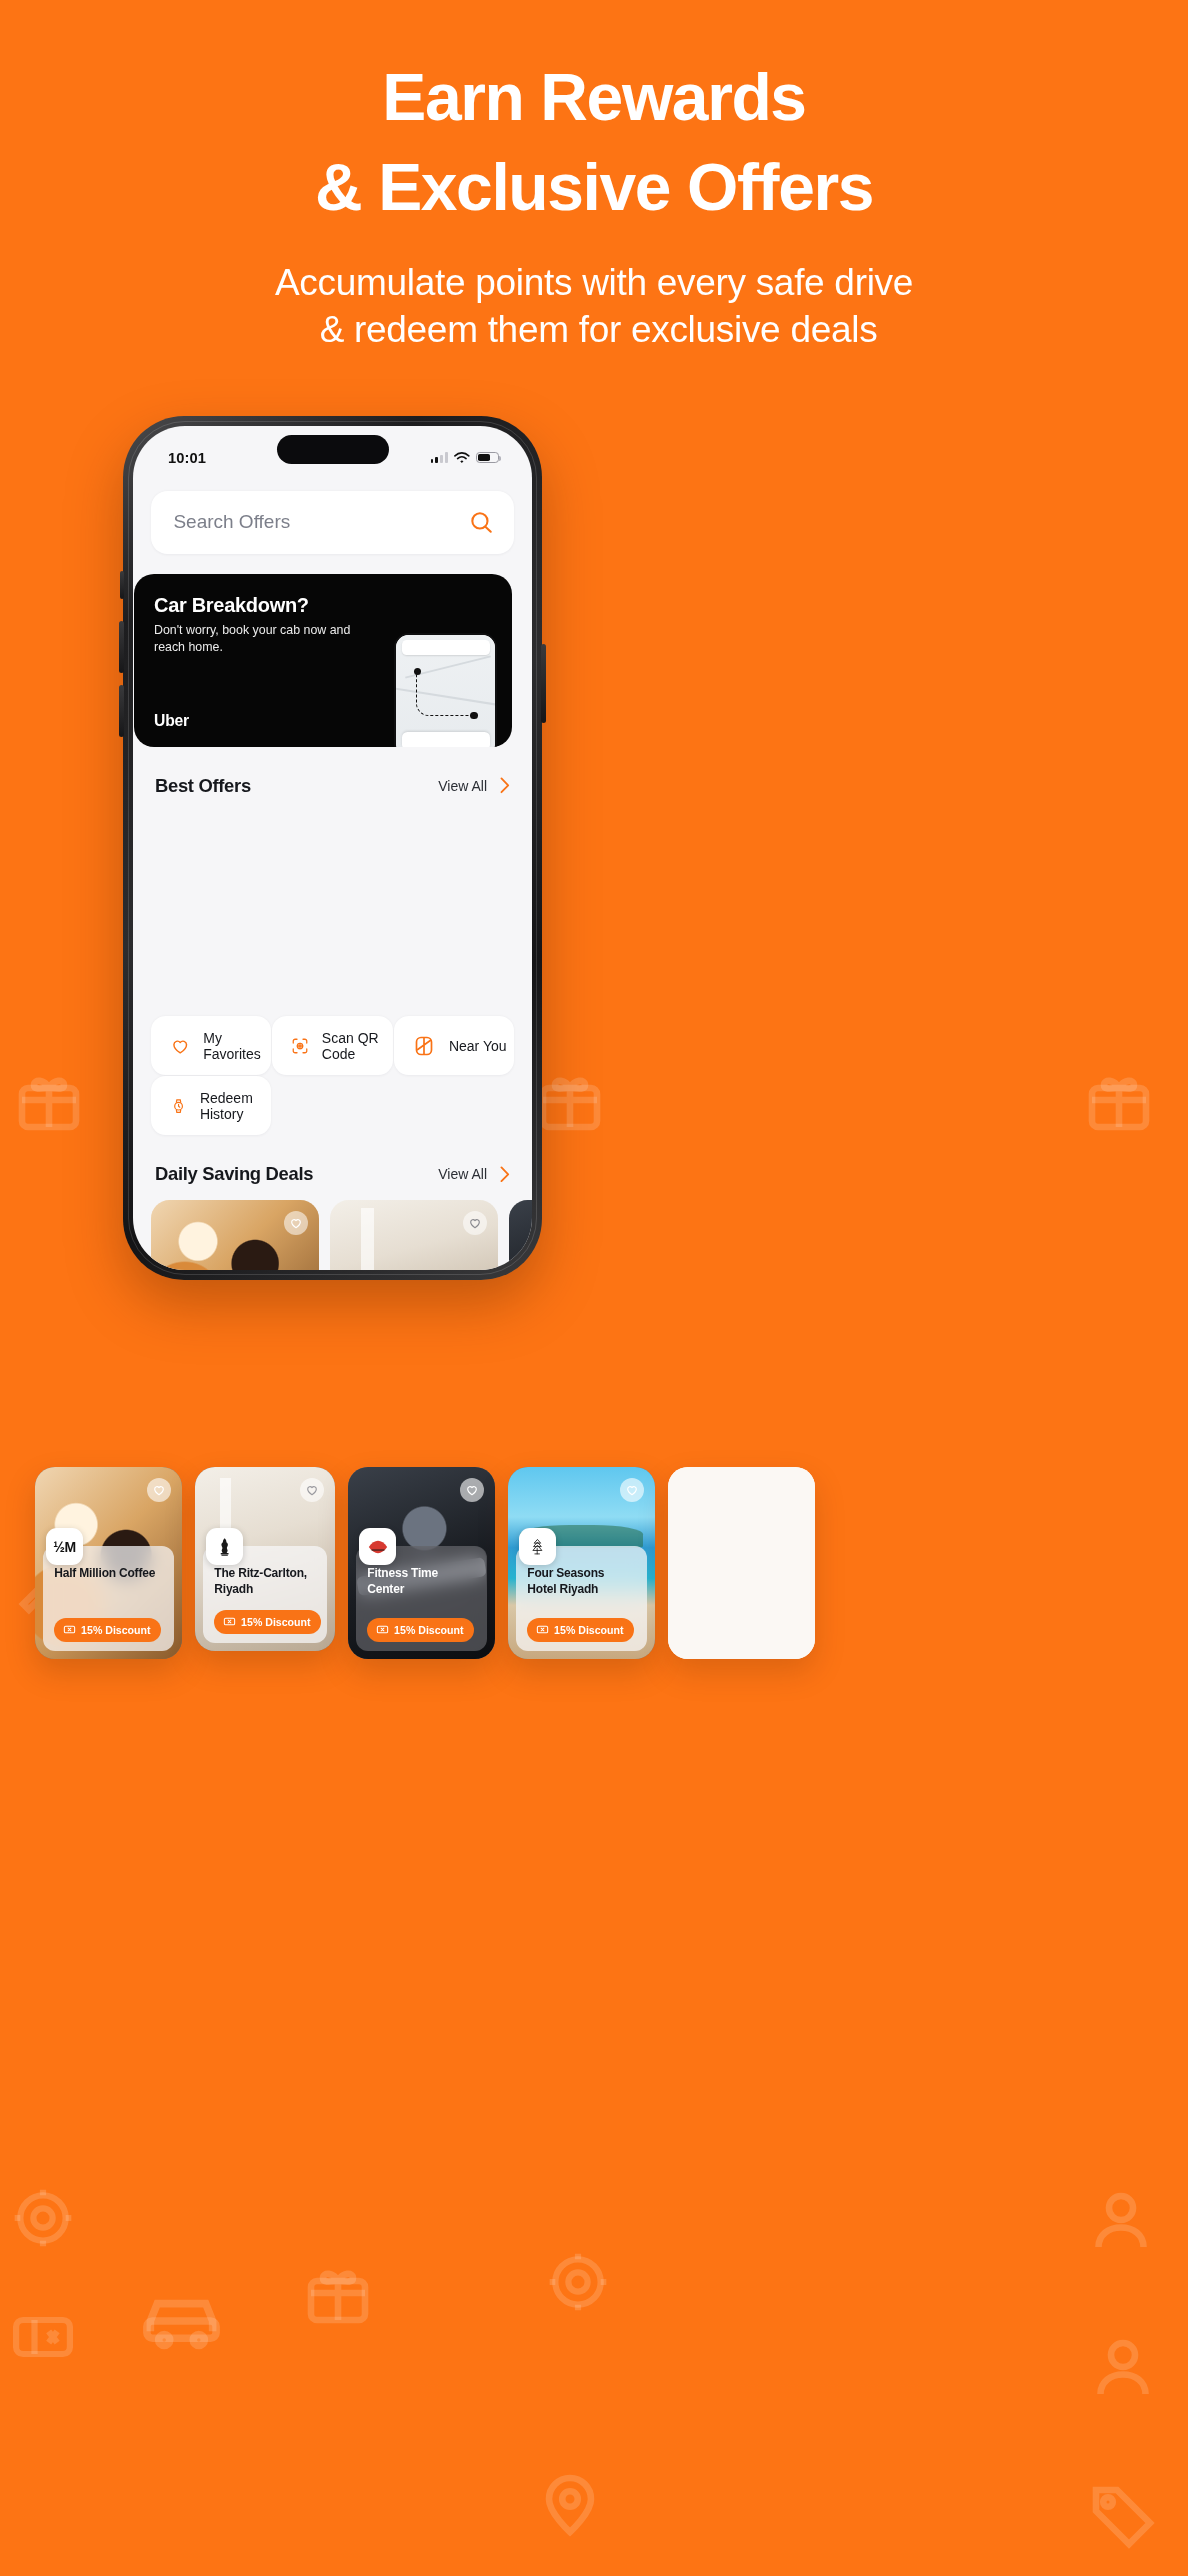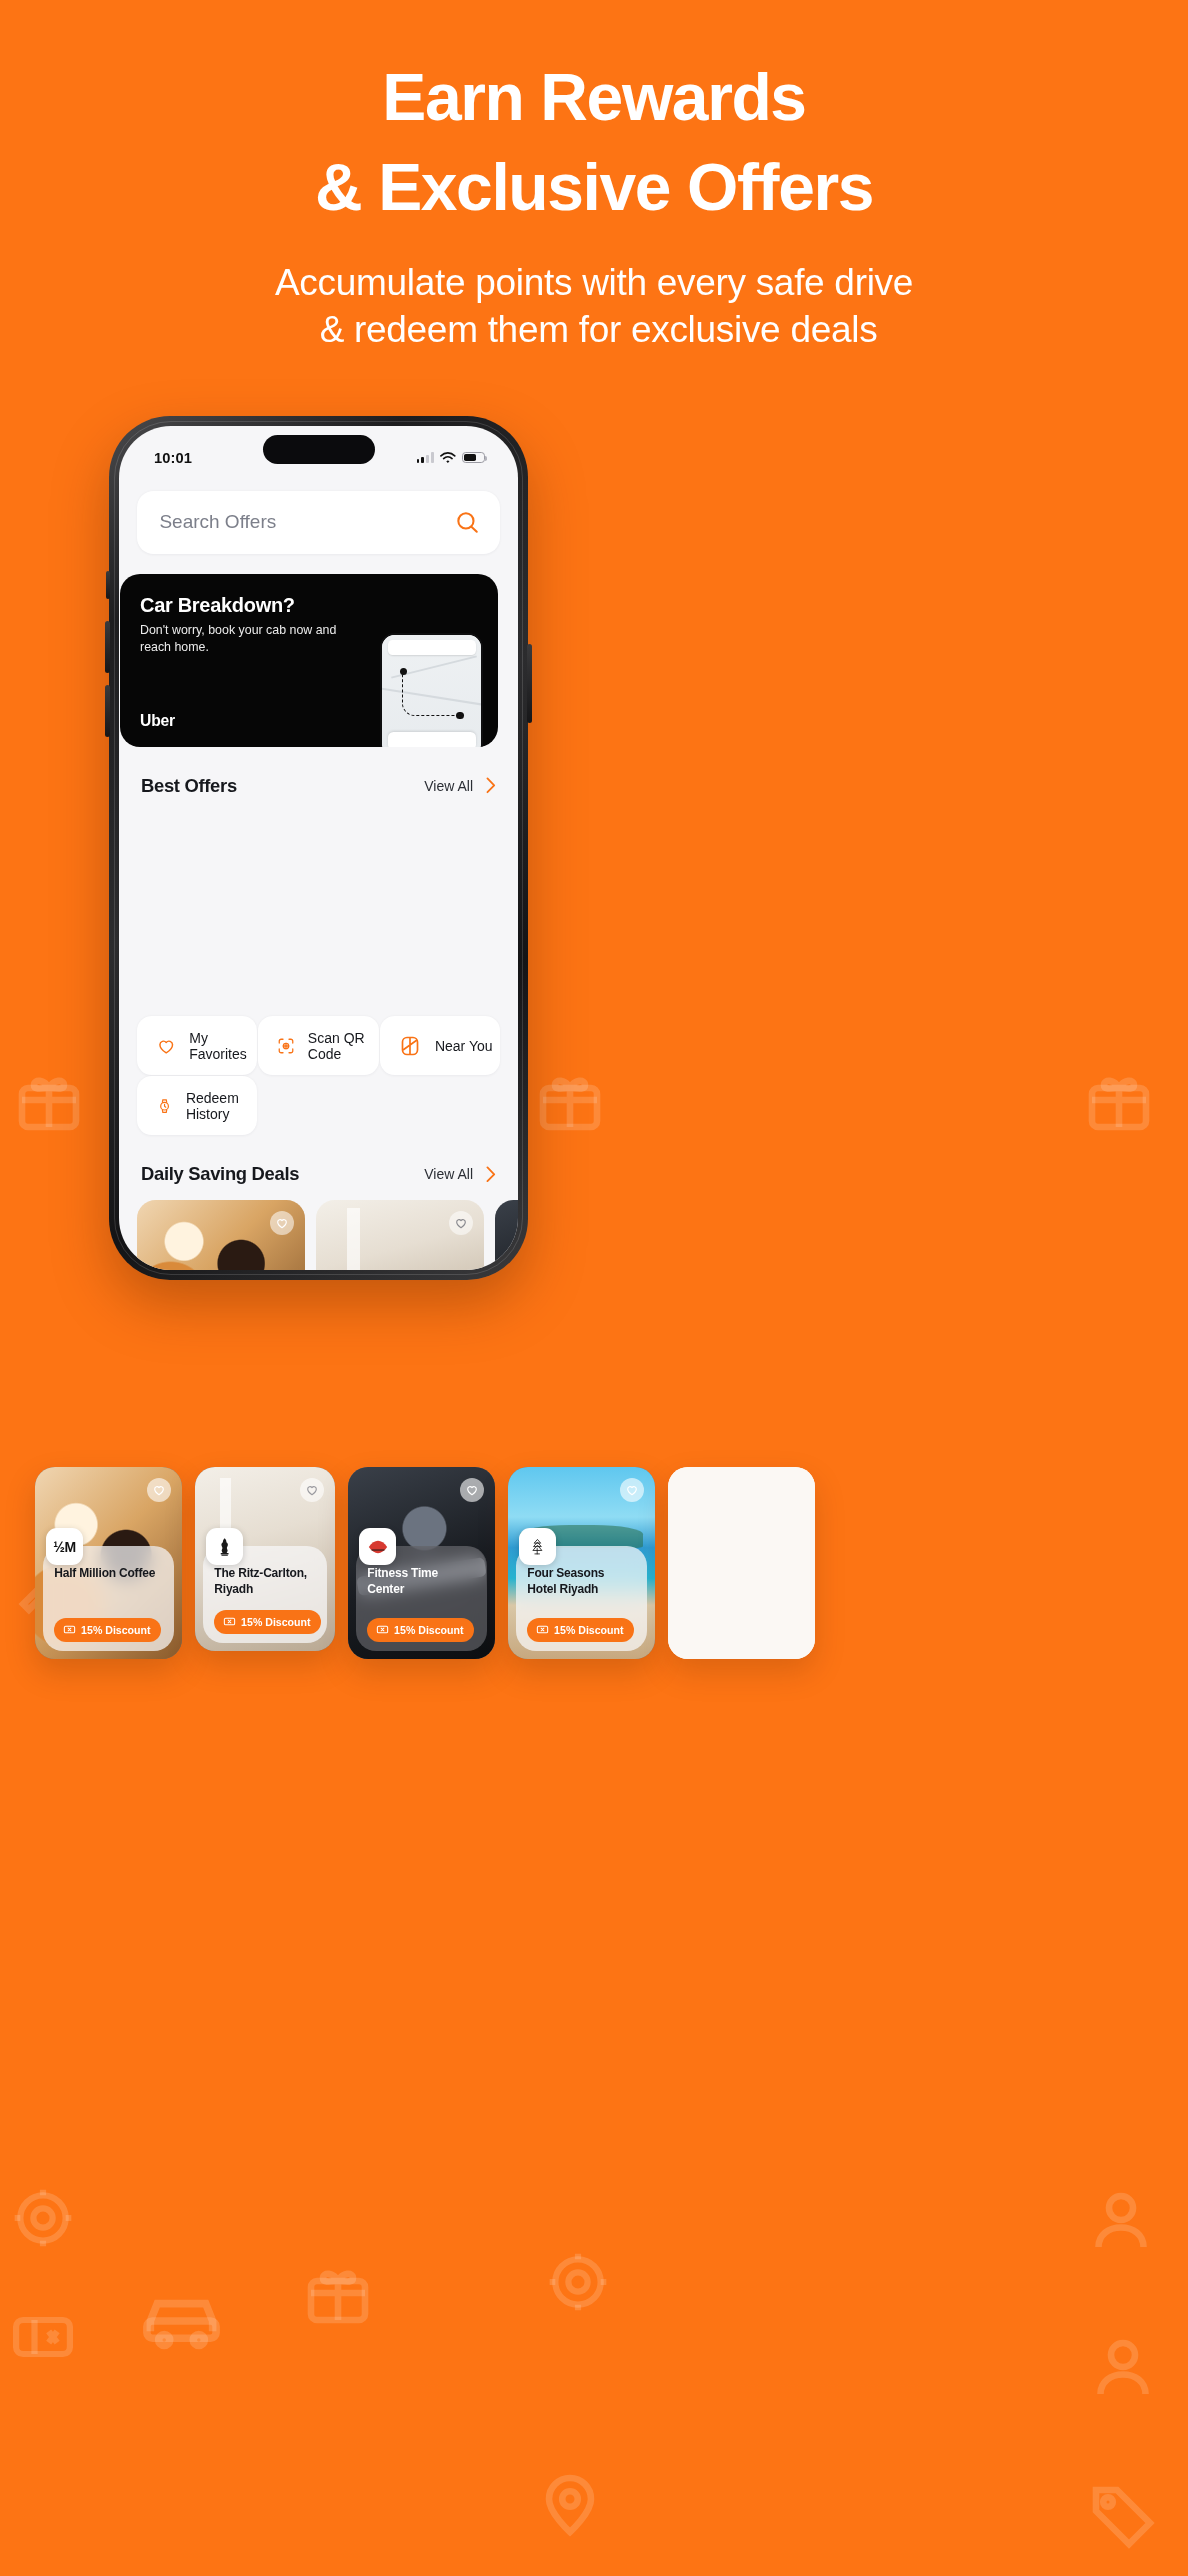--- a/index.html
+++ b/index.html
@@ -34,21 +34,21 @@
     line-height: 1.28;
     font-weight: 400;
     margin-top: 39px;
     letter-spacing: -0.3px;
   }
   .hero p .l2 { display: block; margin-left: 9px; }
 
   
   .phone-wrap {
     position: absolute;
-    left: 109px;
+    left: 123px;
     top: 416px;
     width: 419px;
     height: 864px;
     z-index: 4;
   }
   .phone-frame {
     position: absolute; inset: 0;
     border-radius: 61px;
     background: linear-gradient(145deg,#4a4a4c 0%,#1d1d1f 18%,#2c2c2e 46%,#141416 72%,#3a3a3c 100%);
     box-shadow: 0 24px 55px rgba(90,35,0,0.35);
@@ -237,21 +237,21 @@
   .offer .logo {
     position:absolute; left:11px; top:61px; width:37px; height:37px; z-index:5;
     background:#fff; border-radius:11px; display:flex;align-items:center;justify-content:center;
     box-shadow: 0 1.8px 7.4px rgba(0,0,0,.18);
   }
   .offer .glass {
     position:absolute; left:8.3px; right:8.3px; bottom:8.3px; top:79px; z-index:3;
     background: rgba(248,248,250,0.72);
     backdrop-filter: blur(8.3px);
     -webkit-backdrop-filter: blur(8.3px);
-    border-radius: 20px;
+    border-radius: 12px;
     padding: 20px 11px 9.2px 11px;
     display:flex; flex-direction:column; justify-content:space-between;
   }
   .offer .nm {
     font-size: 12px; font-weight: 700; color:#16181d; line-height: 1.32;
     letter-spacing:-0.2px;
   }
   .badge {
     align-self:flex-start;
     background:#F97316; color:#fff; border-radius: 920px;

